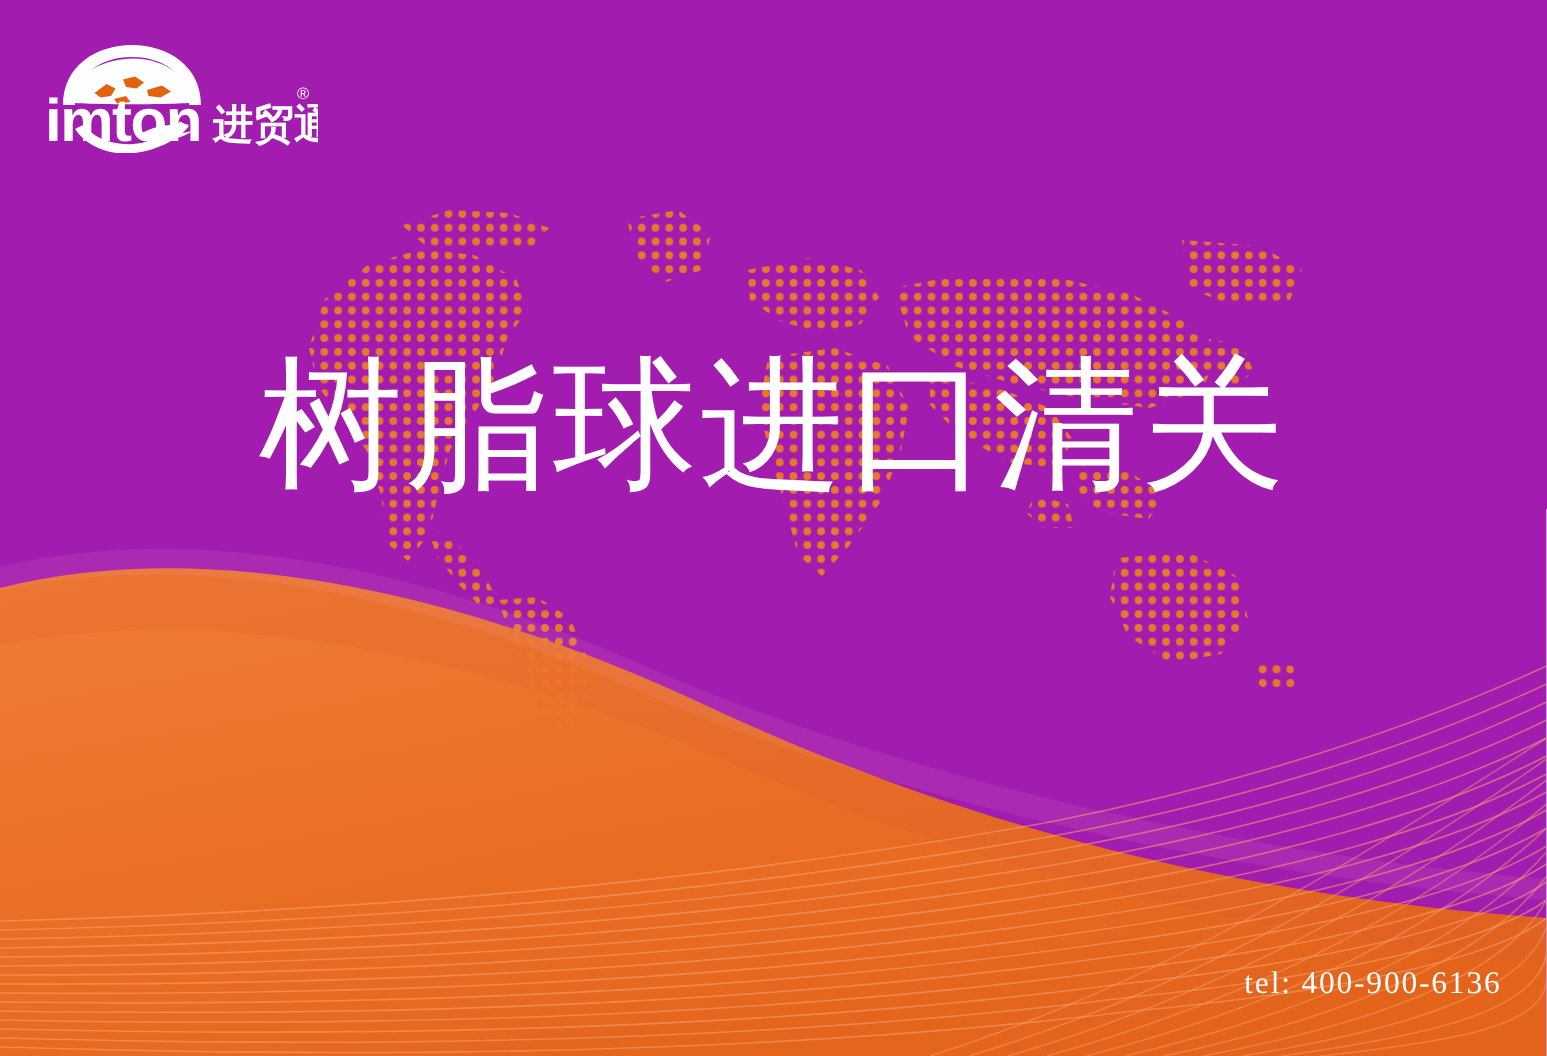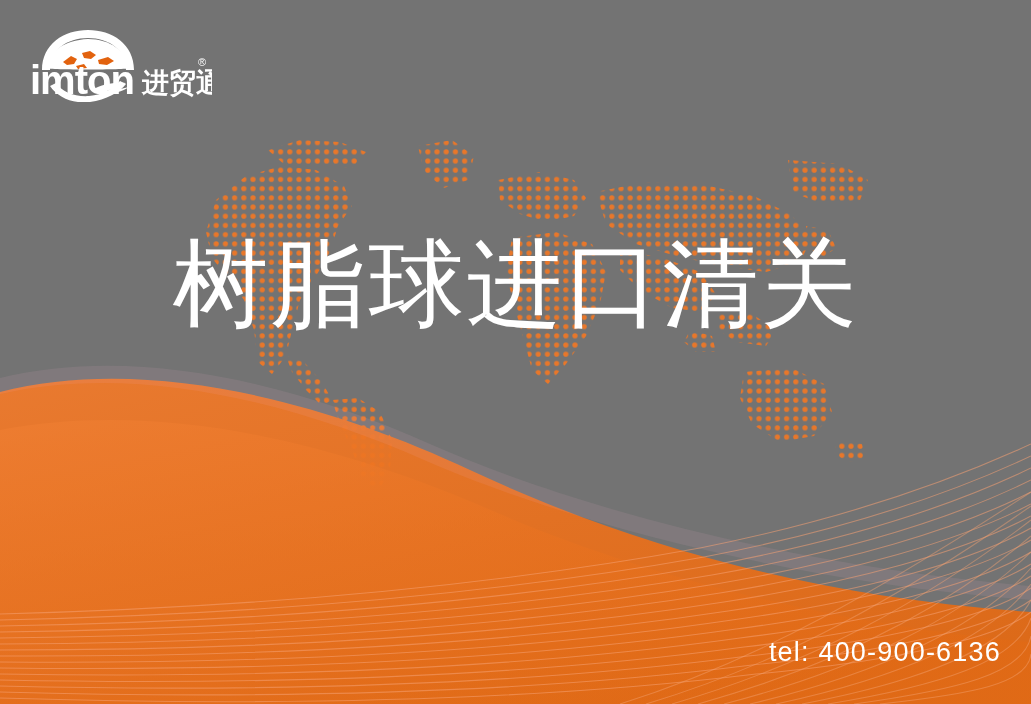--- a/index.html
+++ b/index.html
@@ -9,21 +9,21 @@
   }
   body {
     font-family: "Liberation Sans", sans-serif;
   }
 
   #banner {
     position: relative;
     width: 1031px;
     height: 704px;
     overflow: hidden;
-    background: #737373;
+    background: #a21caf;
     user-select: none;
   }
 
   
   .layer {
     position: absolute;
     inset: 0;
     width: 100%;
     height: 100%;
     pointer-events: none;
@@ -57,23 +57,23 @@
   #headline .hl {
     display: block;
   }
 
   
   #phone {
     position: absolute;
     right: 30px;
     bottom: 36px;
     color: #ffffff;
-    font-family: Liberation Sans, sans-serif;
+    font-family: Liberation Serif, serif;
     font-weight: 400;
-    font-size: 27px;
+    font-size: 21px;
     letter-spacing: 1.2px;
     white-space: nowrap;
     margin-left: 36px;
   }
 </style>
 </head>
 <body>
 
 <div id="banner">
 

